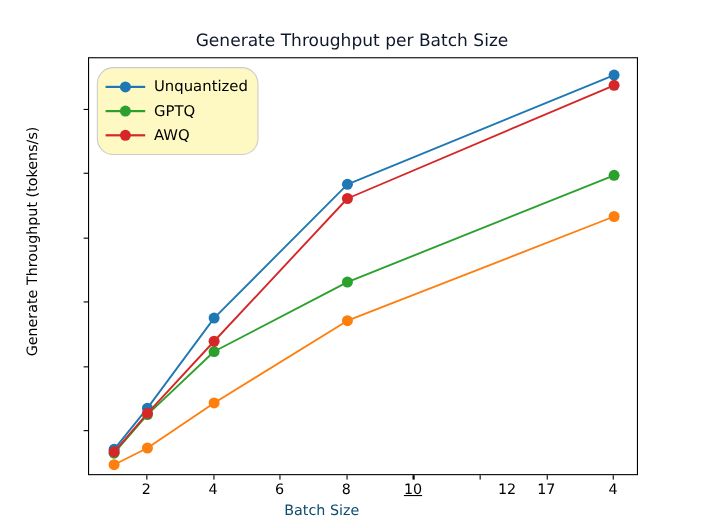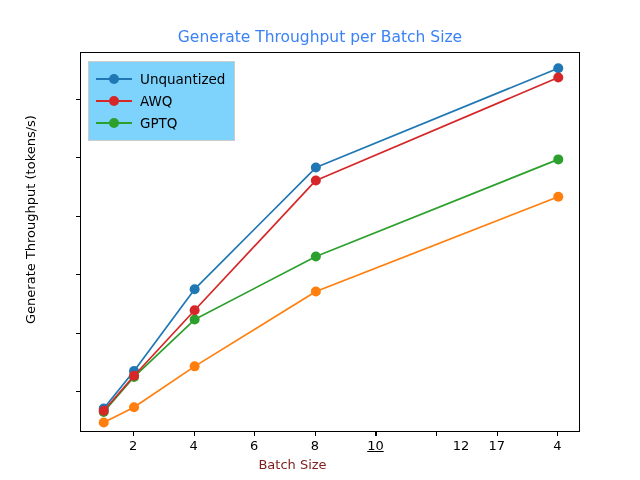--- a/index.html
+++ b/index.html
@@ -19,21 +19,21 @@
     height: 480px;
     background: #ffffff;
   }
   #chart-title {
     position: absolute;
     left: 0;
     top: 28px;
     width: 640px;
     text-align: center;
     font-size: 15.5px;
-    color: #3b82f6;
+    color: #0f172a;
     letter-spacing: 0px;
   }
   #plot-area {
     position: absolute;
     left: 80px;
     top: 52px;
     width: 500px;
     height: 380px;
     border: 1.1px solid #000000;
     box-sizing: border-box;
@@ -65,40 +65,40 @@
     height: 4px;
     background: #000000;
   }
   #xaxis-label {
     position: absolute;
     left: 0;
     top: 457px;
     width: 585px;
     text-align: center;
     font-size: 13px;
-    color: #7f1d1d;
+    color: #0c4a6e;
   }
   #yaxis-label {
     position: absolute;
     left: -120px;
     top: 212px;
     width: 300px;
     text-align: center;
     font-size: 13px;
     color: #000000;
     transform: rotate(-90deg);
     transform-origin: center center;
   }
   #legend {
     position: absolute;
     left: 88px;
     top: 61px;
-    background: #7dd3fc;
+    background: #fef9c3;
     border: 0.9px solid #cccccc;
-    border-radius: 0;
+    border-radius: 15px;
     padding: 6px 9px 6px 7px;
     box-sizing: border-box;
   }
   .legend-row {
     display: flex;
     align-items: center;
     height: 22px;
   }
   .legend-swatch {
     width: 36px;
@@ -209,27 +209,27 @@
   <div id="legend">
       <div class="legend-row">
         <span class="legend-swatch">
           <span class="lline" style="background: rgb(31, 119, 180);"></span>
           <span class="ldot" style="background: rgb(31, 119, 180);"></span>
         </span>
         <span class="legend-label">Unquantized</span>
       </div>
       <div class="legend-row">
         <span class="legend-swatch">
+          <span class="lline" style="background: rgb(44, 160, 44);"></span>
+          <span class="ldot" style="background: rgb(44, 160, 44);"></span>
+        </span>
+        <span class="legend-label">GPTQ</span>
+      </div>
+      <div class="legend-row">
+        <span class="legend-swatch">
           <span class="lline" style="background: rgb(214, 39, 40);"></span>
           <span class="ldot" style="background: rgb(214, 39, 40);"></span>
         </span>
         <span class="legend-label">AWQ</span>
       </div>
-      <div class="legend-row">
-        <span class="legend-swatch">
-          <span class="lline" style="background: rgb(44, 160, 44);"></span>
-          <span class="ldot" style="background: rgb(44, 160, 44);"></span>
-        </span>
-        <span class="legend-label">GPTQ</span>
-      </div>
     </div>
 
 </div>
 
 </body></html>

